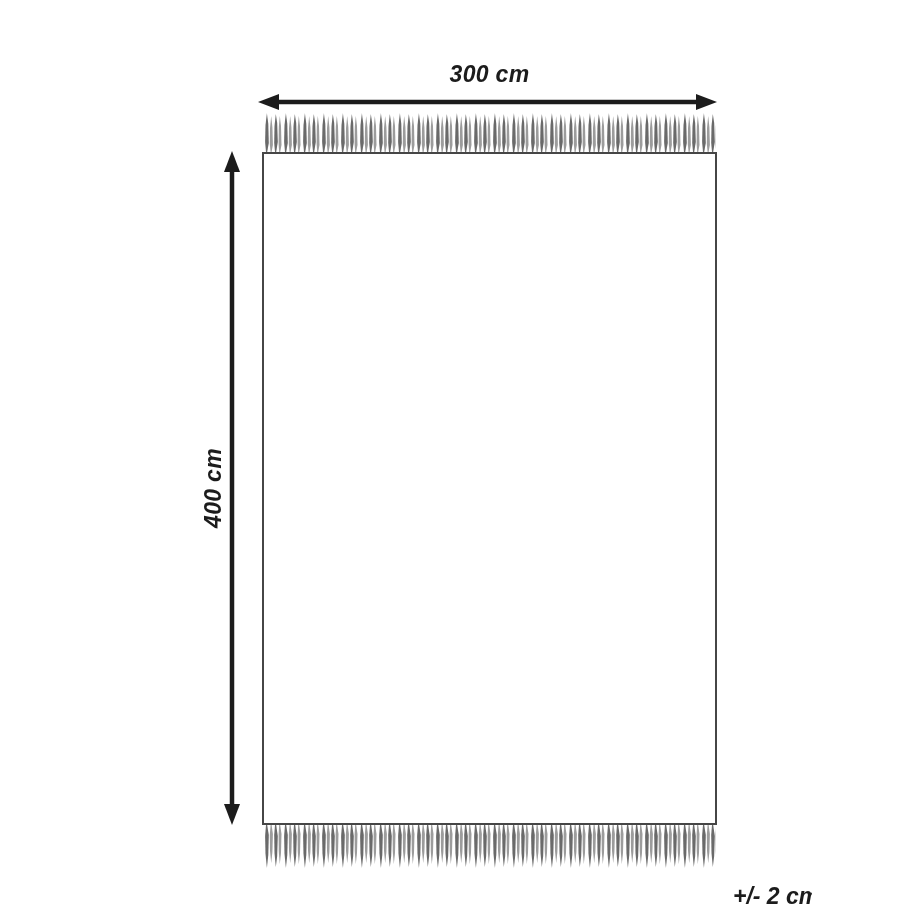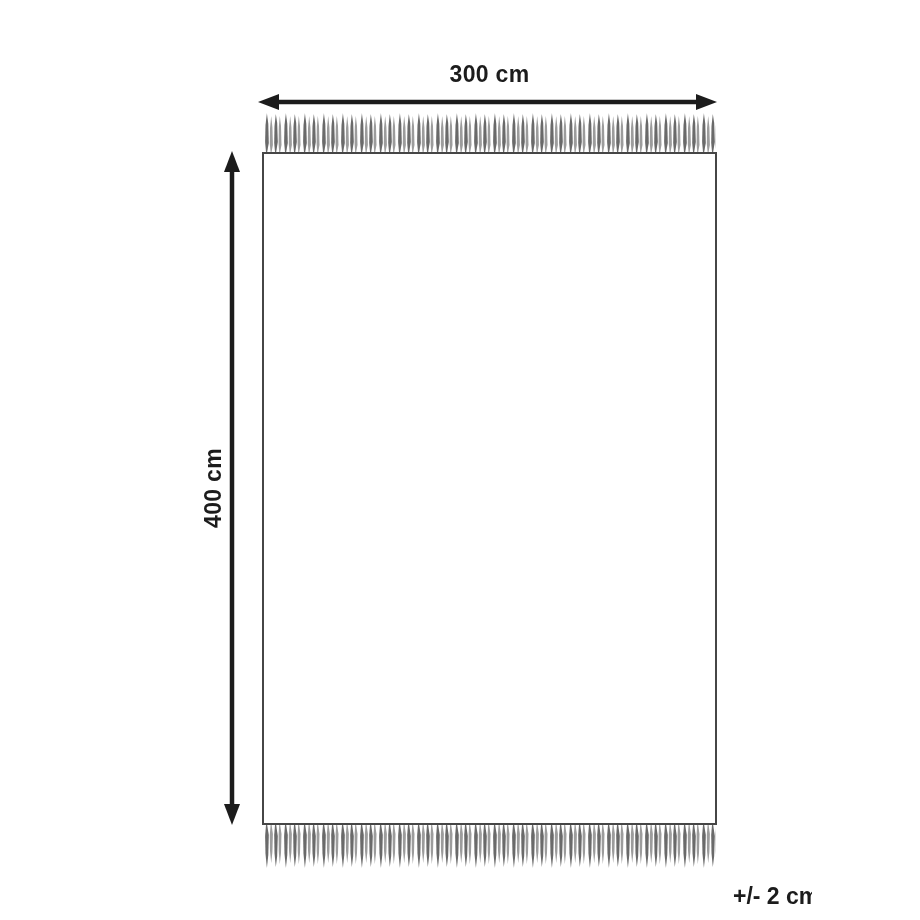--- a/index.html
+++ b/index.html
@@ -7,20 +7,21 @@
     padding: 0;
     background: #ffffff;
     font-family: "Liberation Sans", sans-serif;
   }
   .stage {
     position: relative;
     width: 812px;
     height: 920px;
     background: #ffffff;
     overflow: hidden;
+    font-style: italic;
   }
   .rug {
     position: absolute;
     left: 262px;
     top: 152px;
     width: 455px;
     height: 673px;
     border: 2px solid #464646;
     background: #ffffff;
     box-sizing: border-box;

